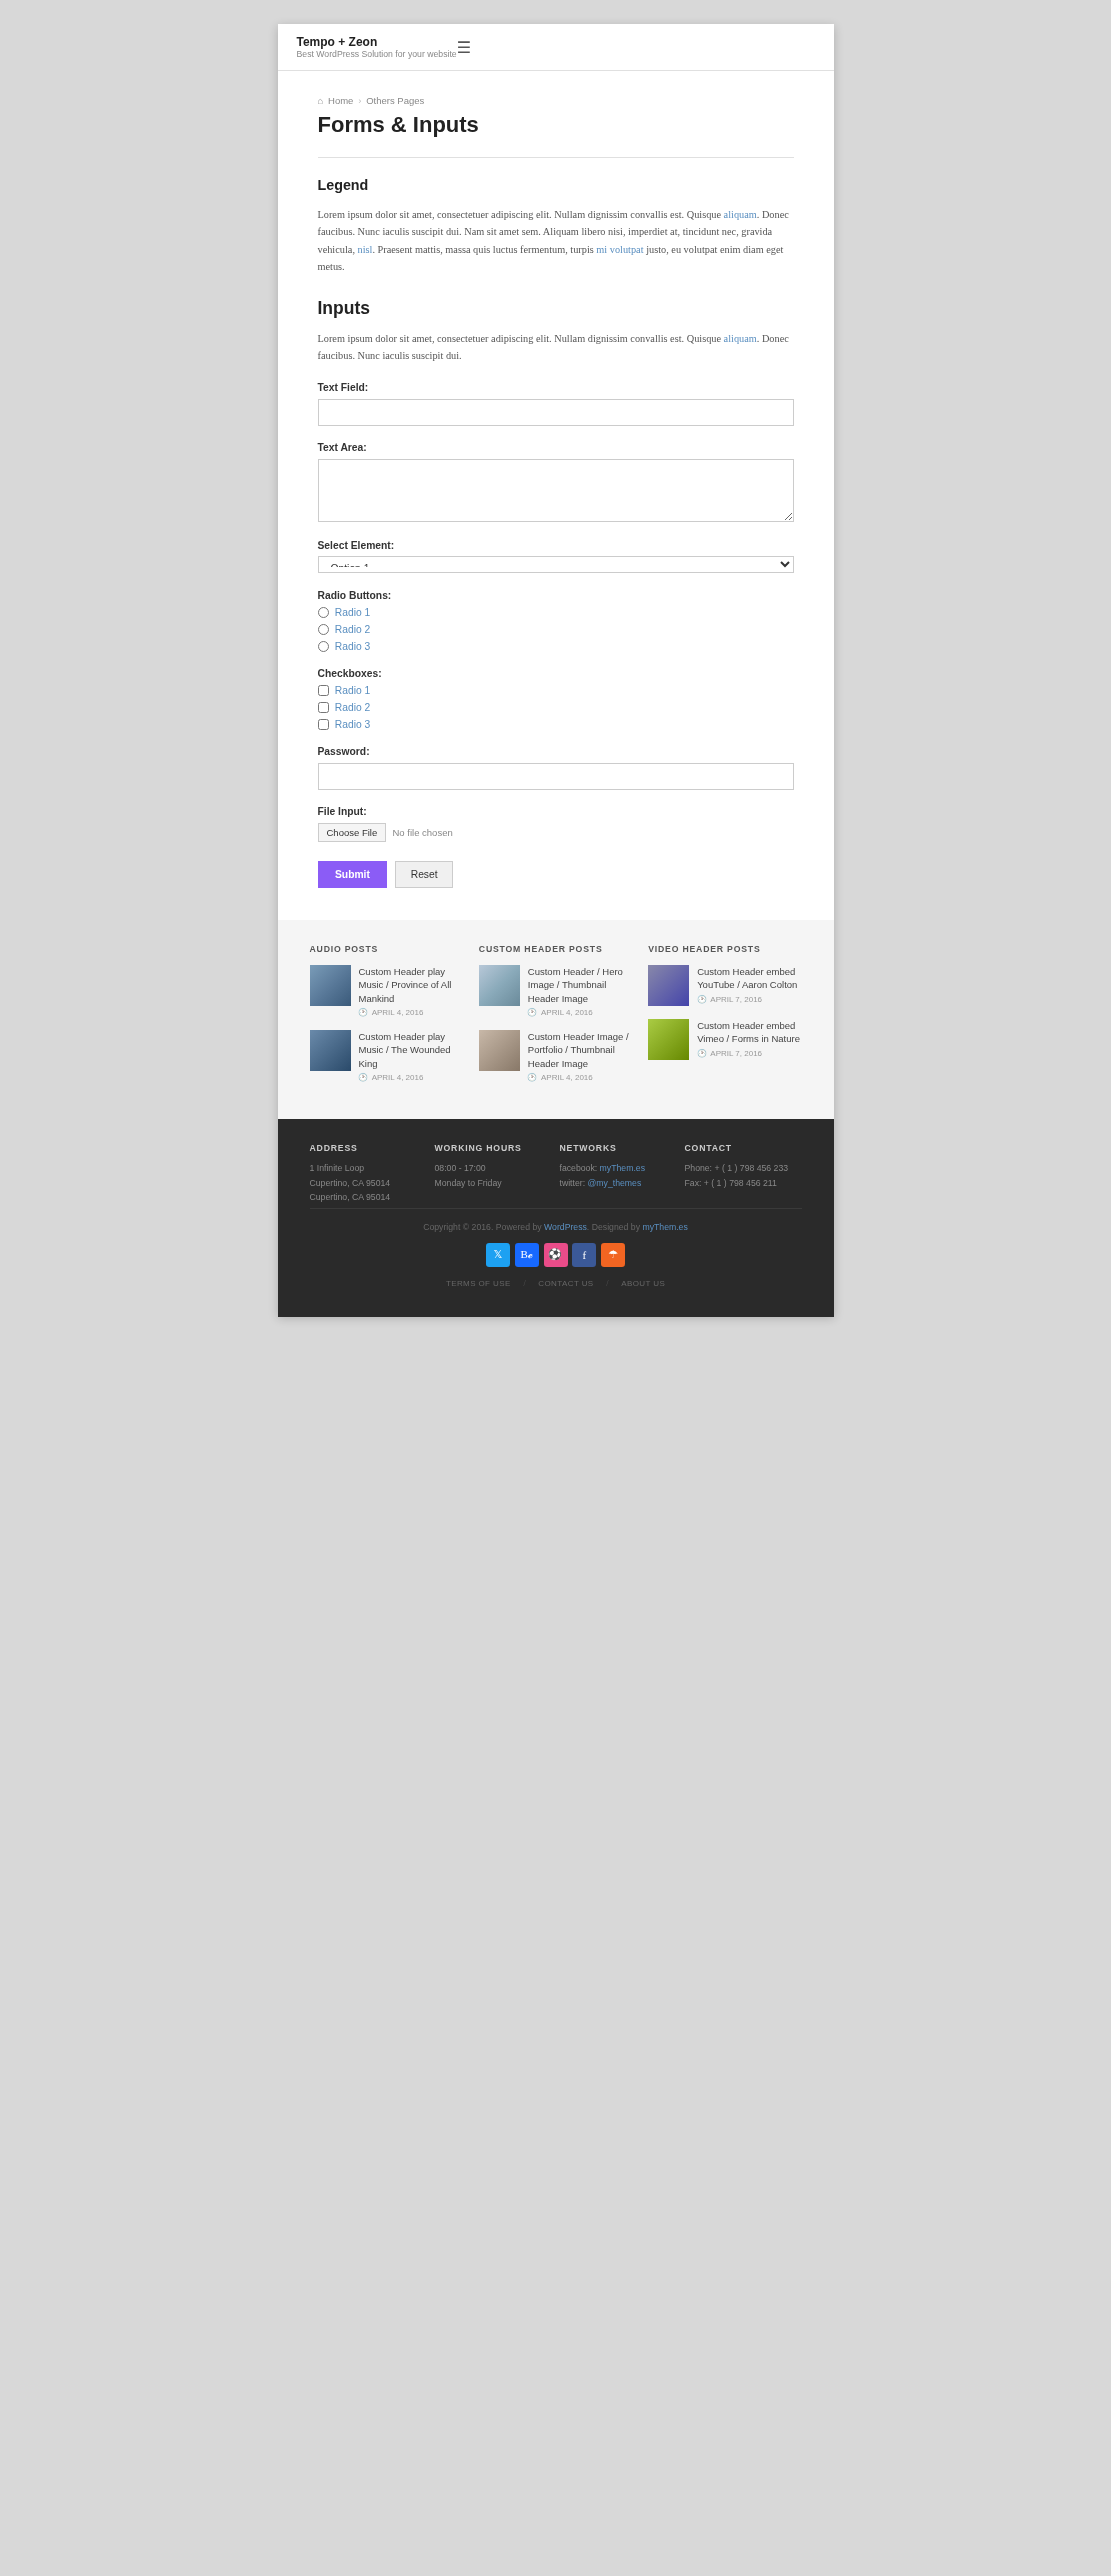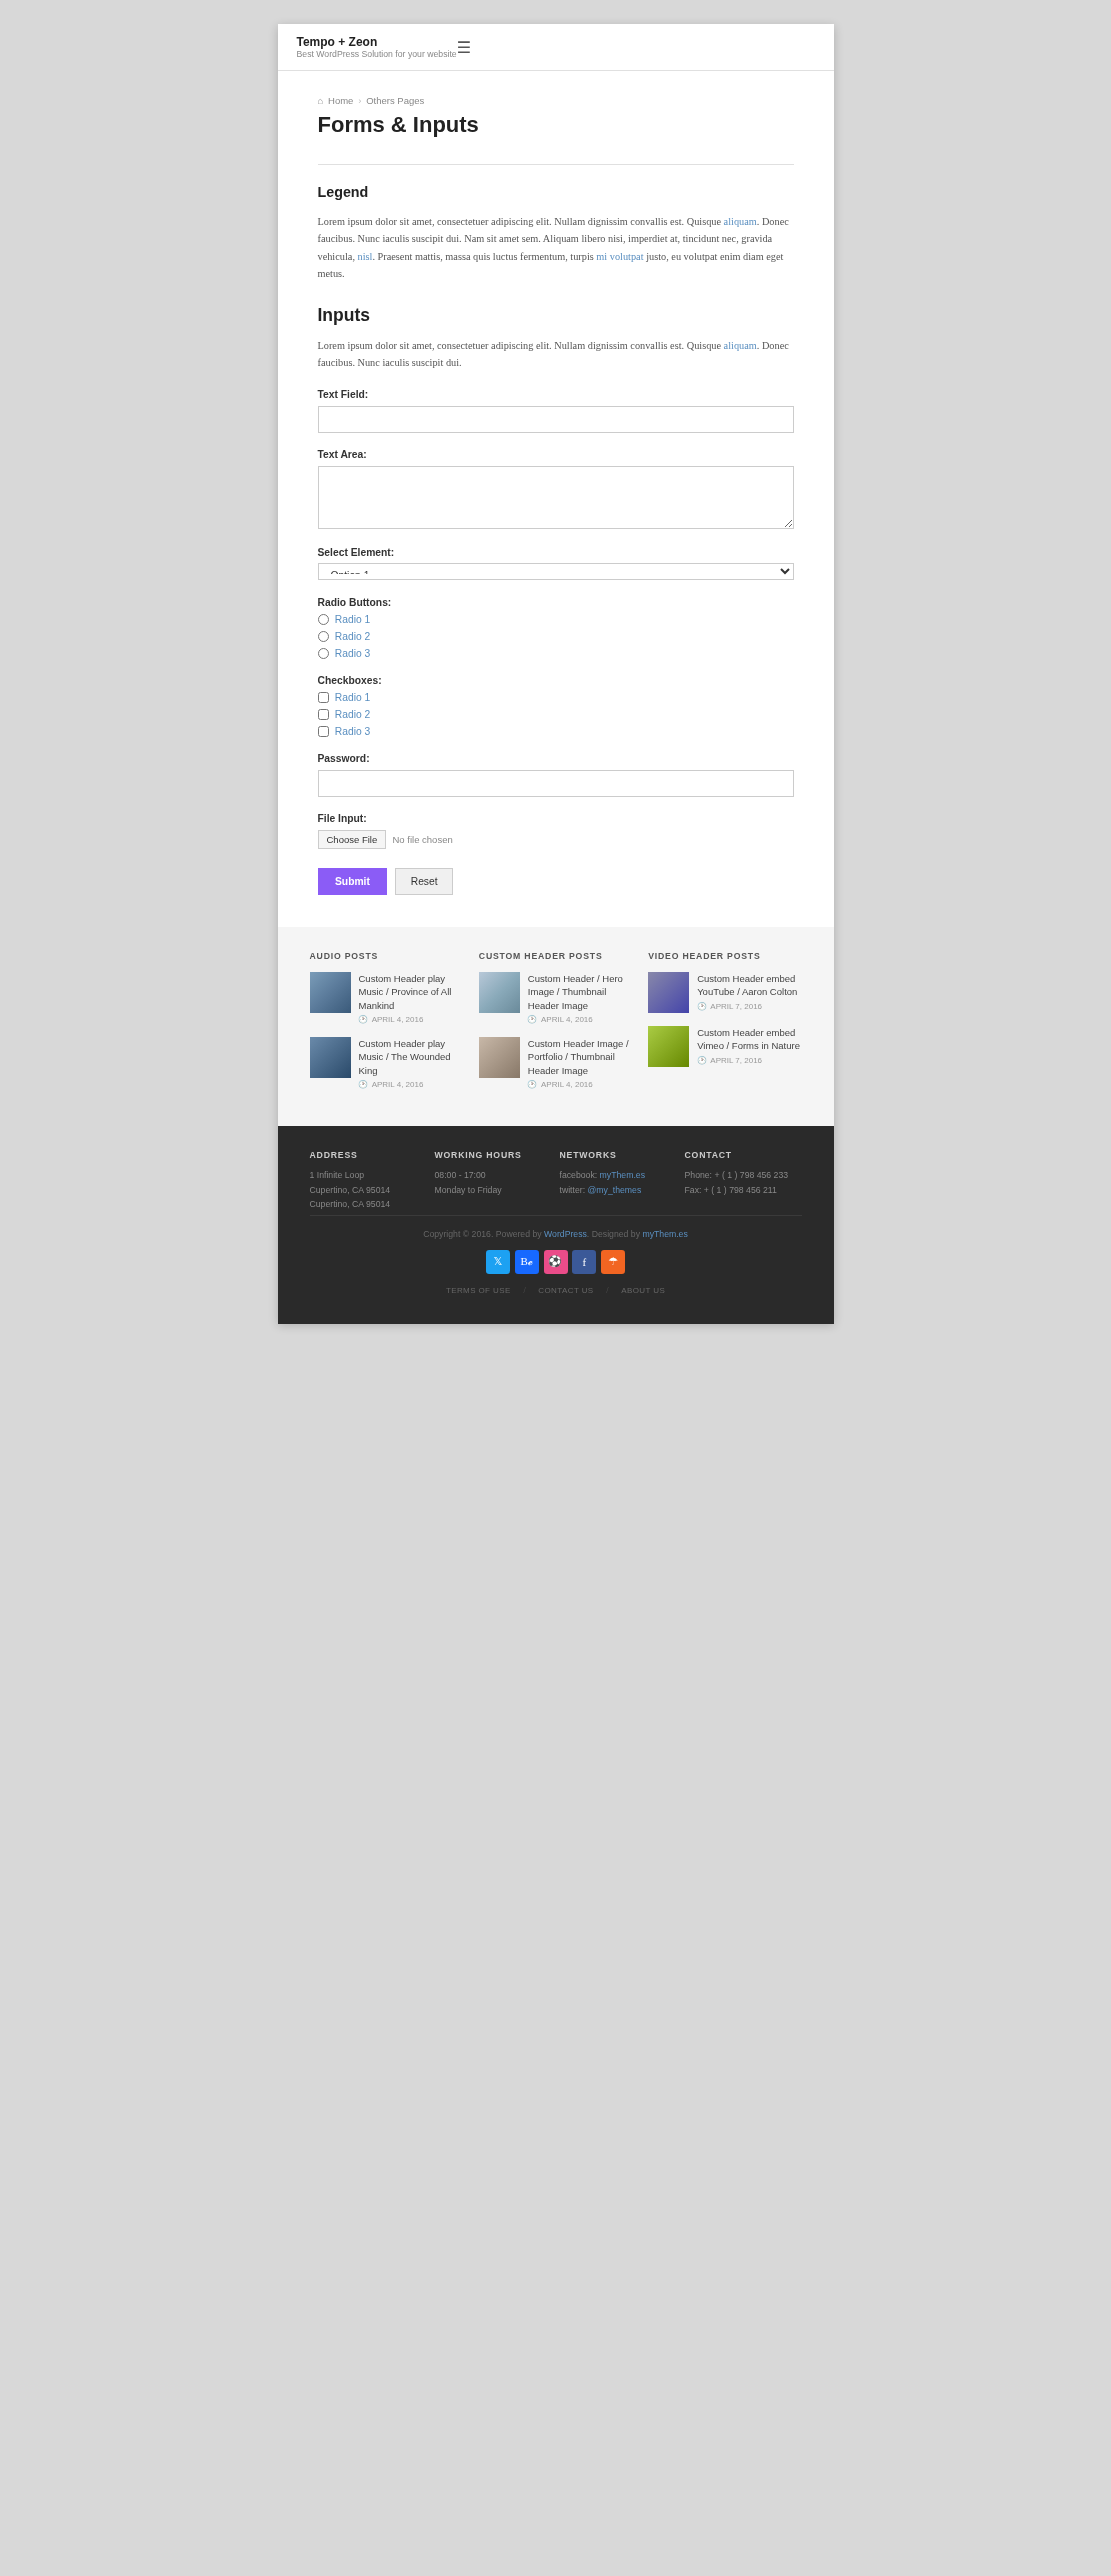--- a/index.html
+++ b/index.html
@@ -62,21 +62,21 @@
       text-decoration: none;
     }
     .breadcrumb-sep { color: #bbb; }
     .breadcrumb-home-icon { font-size: 9.5px; }
 
     .page-title {
       font-family: Arial, sans-serif;
       font-size: 22px;
       font-weight: bold;
       color: #222;
-      margin-bottom: 26px;
+      margin-bottom: 19px;
     }
 
     .divider {
       border: none;
       border-top: 0.8px solid #e0e0e0;
       margin: 0 0 19px 0;
     }
 
     
     .legend-title {

